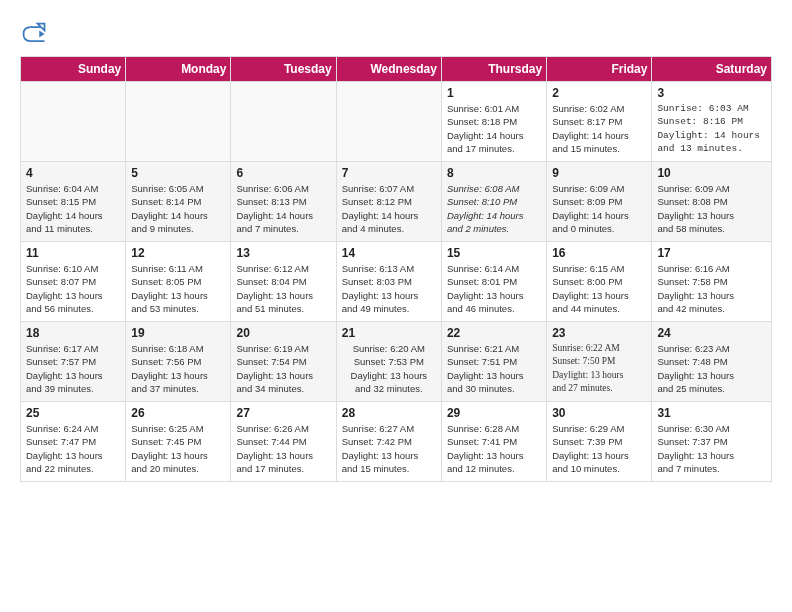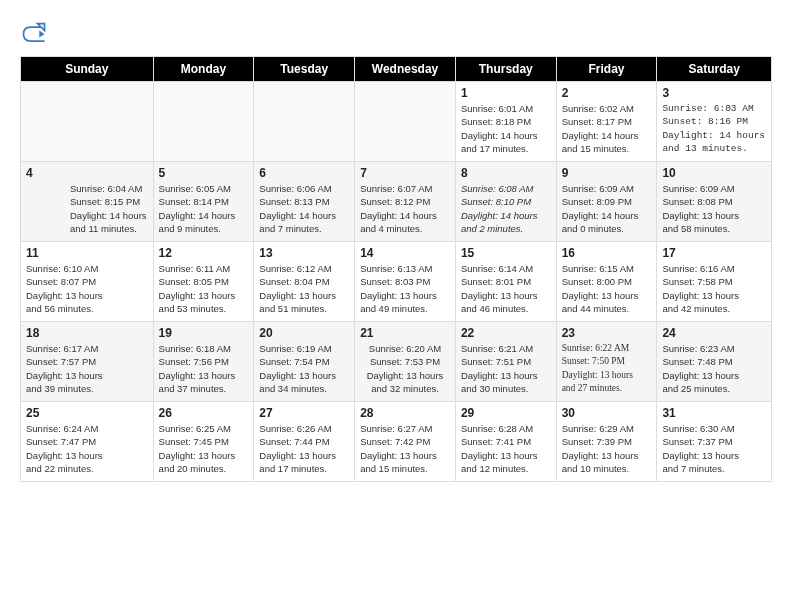--- a/index.html
+++ b/index.html
@@ -47,26 +47,26 @@
       font-size: 14px;
       color: #444;
       margin-top: 2px;
     }
     .calendar {
       width: 100%;
       border-collapse: collapse;
       margin-top: 8px;
     }
     .calendar th {
-      background: #000000;
+      background: #be185d;
       color: #fff;
       font-size: 12px;
       font-weight: bold;
       padding: 5px 4px;
-      text-align: center;
+      text-align: right;
       border: 1px solid #ddd;
     }
     .calendar td {
       vertical-align: top;
       border: 1px solid #ddd;
       padding: 4px 5px;
       font-size: 10px;
       color: #333;
       min-width: 100px;
       background: #fff;
@@ -151,21 +151,21 @@
           <div class="day-number">3</div>
           <div class="day-info" style="white-space: pre-line; font-family: Liberation Mono, monospace;">Sunrise: 6:03 AM
 Sunset: 8:16 PM
 Daylight: 14 hours
 and 13 minutes.</div>
         </td>
       </tr>
       <tr>
         <td>
           <div class="day-number">4</div>
-          <div class="day-info" style="white-space: pre-line; margin-left: 44px;">Sunrise: 6:04 AM
+          <div class="day-info" style="white-space: pre-line;">Sunrise: 6:04 AM
 Sunset: 8:15 PM
 Daylight: 14 hours
 and 11 minutes.</div>
         </td>
         <td>
           <div class="day-number">5</div>
           <div class="day-info" style="white-space: pre-line;">Sunrise: 6:05 AM
 Sunset: 8:14 PM
 Daylight: 14 hours
 and 9 minutes.</div>

